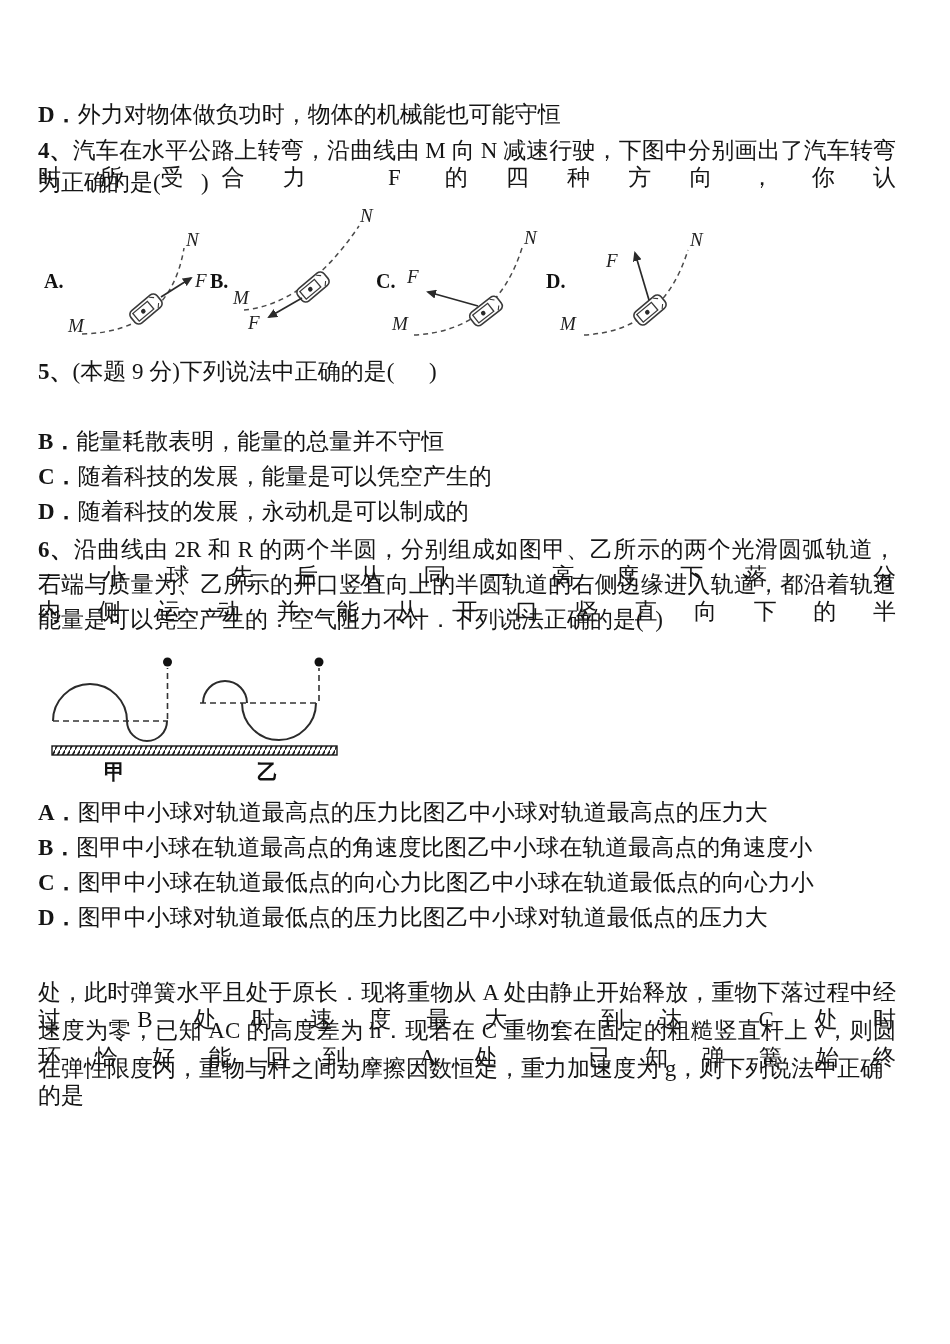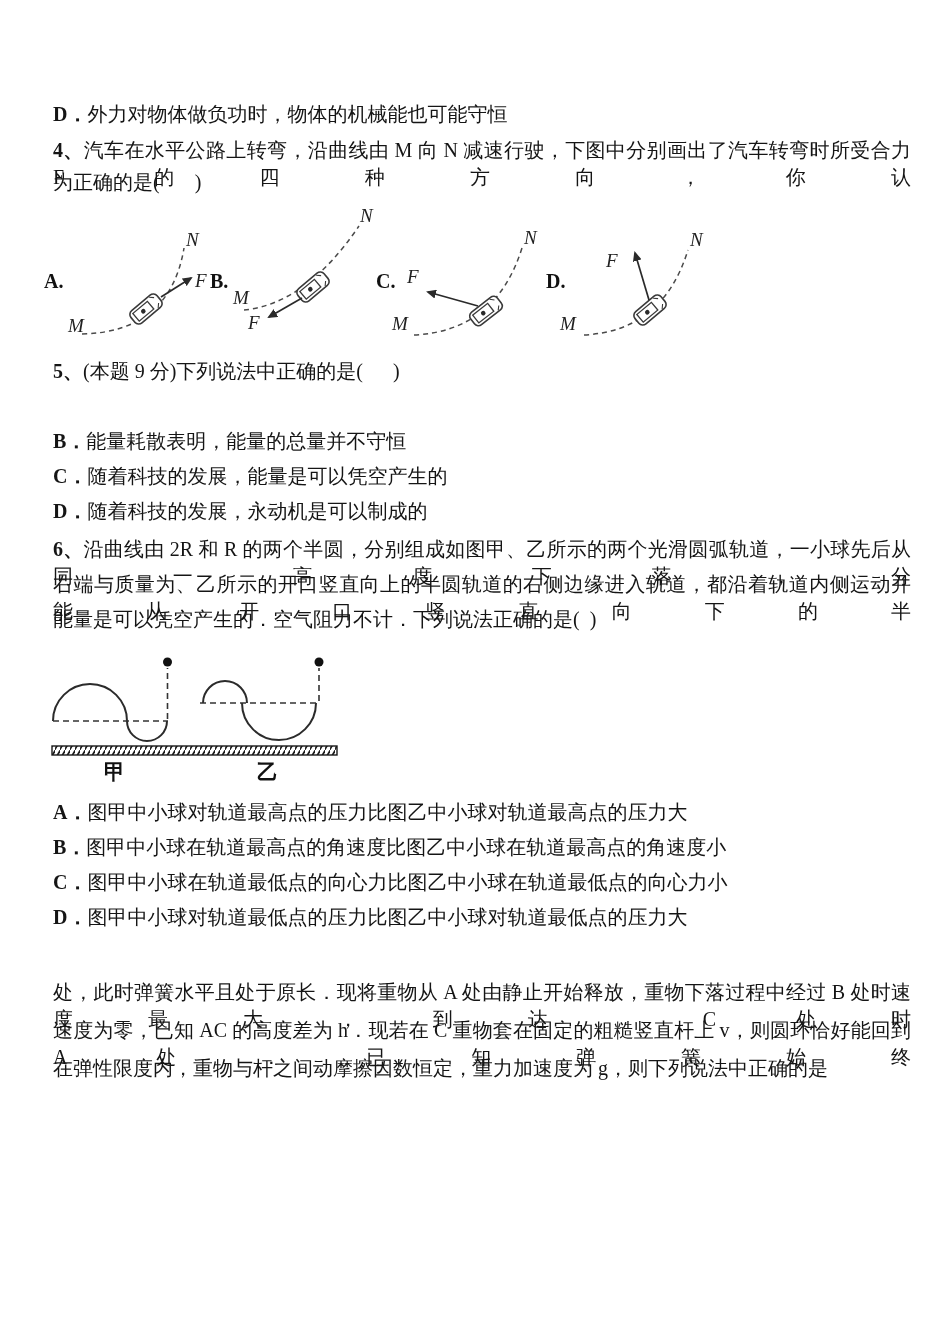--- a/index.html
+++ b/index.html
@@ -3,22 +3,22 @@
 <meta charset="utf-8">
 <style>
   html,body { margin:0; padding:0; background:#e8e8e8; }
   .page {
     position:relative; width:950px; height:1344px; margin:0 auto;
     background:#ffffff; overflow:hidden;
     font-family:"Liberation Serif","DejaVu Serif",serif;
     color:#151515;
   }
   .line {
-    position:absolute; left:53px; width:858px;
-    font-size:20px; line-height:27px; white-space:pre-wrap;
+    position:absolute; left:38px; width:858px;
+    font-size:23px; line-height:27px; white-space:pre-wrap;
   }
   .just { text-align:justify; text-align-last:justify; }
   .b { font-weight:bold; }
   .fig { position:absolute; }
   .dash { fill:none; stroke:#4a4a4a; stroke-width:1.5; stroke-dasharray:5 4; }
   .arr  { stroke:#2a2a2a; stroke-width:1.7; fill:none; }
   .letter { font-family:"Liberation Serif",serif; font-weight:bold; font-size:20px; fill:#111; }
   .var { font-family:"Liberation Serif",serif; font-style:italic; font-size:19px; fill:#222; }
   .cjk { font-family:"Liberation Serif",serif; font-weight:600; font-size:21px; fill:#111; }
   .track { fill:none; stroke:#2b2b2b; stroke-width:2; }

